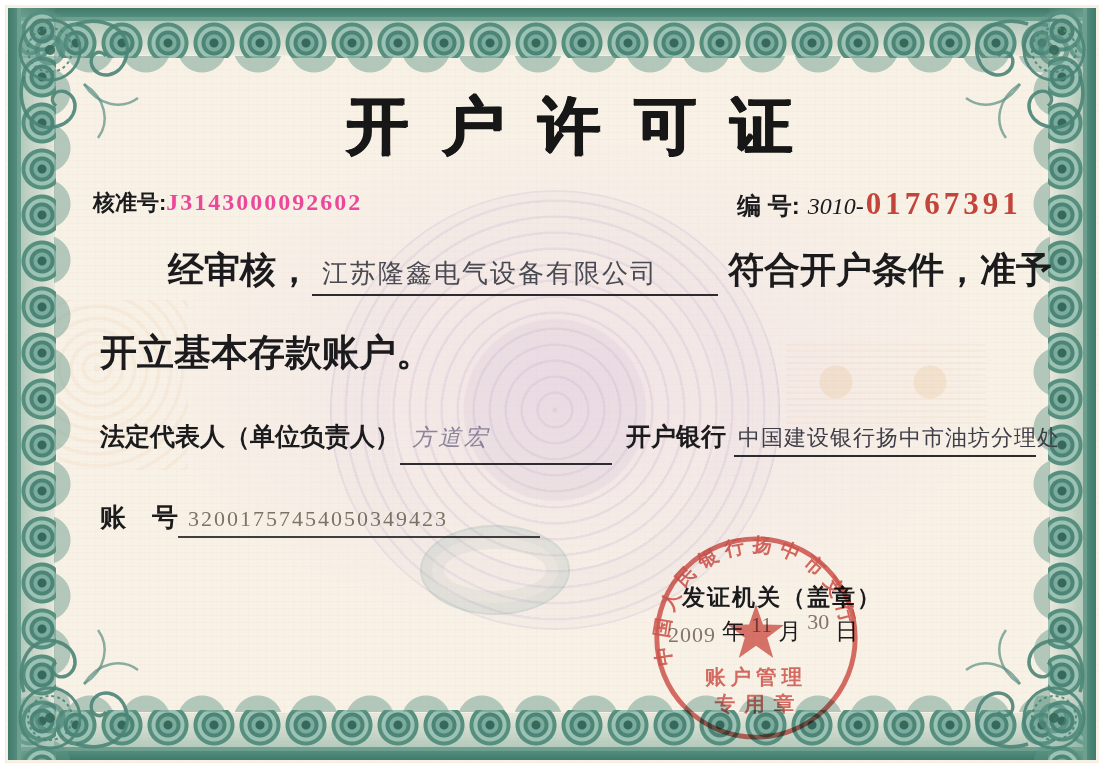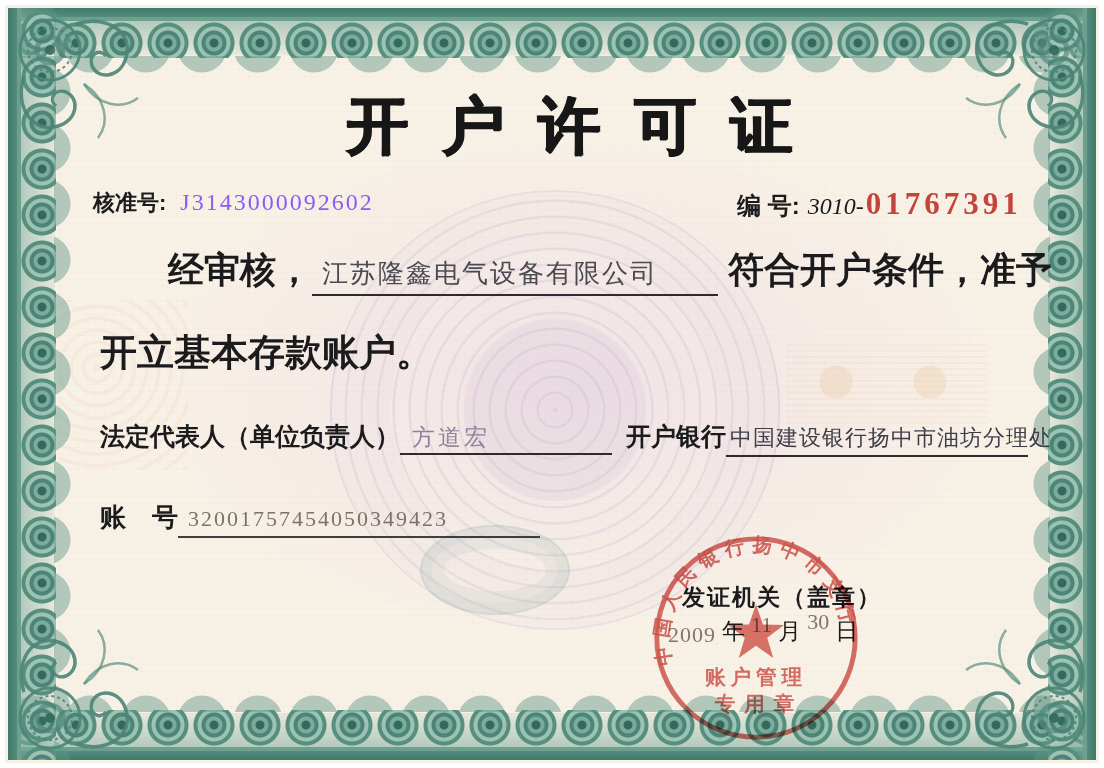--- a/index.html
+++ b/index.html
@@ -64,33 +64,33 @@
   .ghost-rings{position:absolute;left:420px;top:525px;width:150px;height:90px;border-radius:50%;z-index:1;
     box-shadow:inset 0 0 0 2px rgba(110,160,145,.10), inset 0 0 0 12px rgba(110,160,145,.06), inset 0 0 0 24px rgba(110,160,145,.09);}
   
   .txt{position:absolute;z-index:4;color:#1b1b1d;}
   .title{top:84px;left:0;width:100%;text-align:center;
     font-family:"Liberation Serif","DejaVu Serif",serif;font-weight:900;font-size:62px;
     letter-spacing:34px;padding-left:34px;color:#171717;
     text-shadow:1.4px 0 currentColor,-0.6px 0 currentColor,0 1px currentColor;}
   .lbl{font-weight:700;text-align:right;}
   .approval{left:93px;top:188px;font-size:22px;}
-  .approval .val{font-family:"Liberation Serif",serif;font-weight:400;font-size:24px;color:#8b5cf6;letter-spacing:2px;margin-left:14px;}
+  .approval .val{font-family:"Liberation Serif",serif;font-weight:700;font-size:24px;color:#ec4899;letter-spacing:2px;}
   .serial{left:737px;top:186px;font-size:24px;}
   .serial .pre{font-family:"Liberation Serif",serif;margin-left:8px;font-style:italic;}
   .serial .red{font-family:"Liberation Serif",serif;font-weight:700;font-size:31px;letter-spacing:4px;color:#c2443a;margin-left:2px;}
   .row1{left:168px;top:246px;font-size:36px;font-weight:700;white-space:nowrap;}
   .uline{display:inline-block;border-bottom:2px solid #2c2c30;vertical-align:baseline;
     font-family:"Liberation Serif",serif;font-weight:400;}
   .company{width:392px;font-size:26px;color:#4a4a52;letter-spacing:2px;padding:0 4px 3px 10px;}
   .row2{left:100px;top:328px;font-size:37px;font-weight:700;}
   .row3{left:100px;top:420px;font-size:25px;font-weight:700;white-space:nowrap;}
-  .repname{width:196px;font-size:23px;color:rgba(120,114,140,.85);letter-spacing:3px;padding:0 4px 0 12px;}
+  .repname{width:196px;font-size:23px;color:rgba(120,114,140,.85);letter-spacing:3px;padding:0 4px 10px 12px;font-style:italic;}
   .bank-label{margin-left:14px;}
-  .bankline{width:296px;font-size:22px;color:#3e3e48;letter-spacing:1px;padding:0 2px 2px 4px;}
+  .bankline{width:296px;font-size:22px;color:#3e3e48;letter-spacing:1px;padding:0 2px 2px 4px;margin-left:8px;}
   .row4{left:100px;top:500px;font-size:26px;font-weight:700;white-space:nowrap;}
   .acctline{width:348px;font-size:22px;color:#6e6659;letter-spacing:2px;padding:0 4px 4px 10px;opacity:.9;}
   .issuer{left:682px;top:582px;font-size:23px;font-weight:700;letter-spacing:2px;text-align:center;}
   .daterow{left:668px;top:616px;font-size:23px;white-space:nowrap;}
   .daterow .typed{font-family:"Liberation Serif",serif;color:#85746a;font-size:22px;}
   .daterow .u{margin:0 6px;}
   .d-year{position:relative;top:3px;letter-spacing:1px;text-align:center;}
   .d-month{position:relative;top:-7px;}
   .d-day{position:relative;top:-10px;}
   

